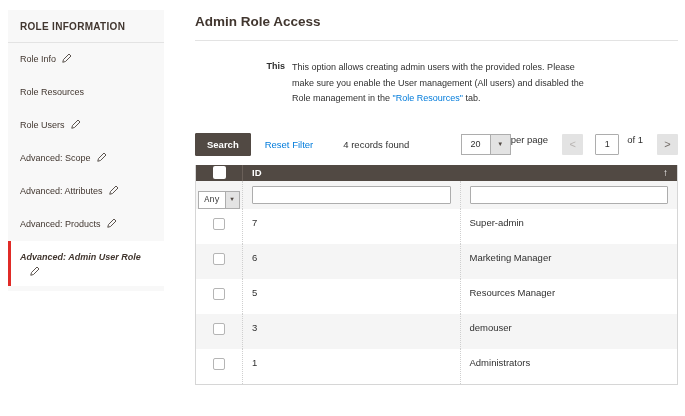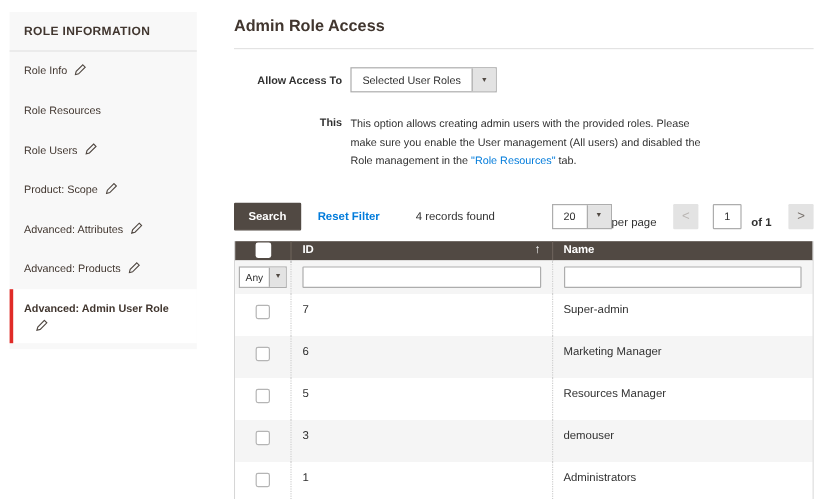--- a/index.html
+++ b/index.html
@@ -13,21 +13,21 @@
 
   
   .sidebar{position:absolute;left:8px;top:10px;width:156px;background:var(--sidebar-bg);padding-bottom:5px;}
   .sidebar-title{font-size:10px;font-weight:bold;letter-spacing:.3px;color:var(--text-dark);
     padding:11px 12px 10px;border-bottom:1px solid var(--border-light);}
   .nav-item{padding:10px 4px 10px 12px;font-size:9px;line-height:13px;color:var(--text-dark);cursor:pointer;}
   .nav-label{white-space:nowrap;}
   .edit-icon{display:inline-block;margin-left:6px;color:var(--dark-brown);vertical-align:-1px;}
   .edit-icon svg{display:block;}
   .nav-item.wrap .edit-icon{display:block;margin-left:10px;margin-top:2px;}
-  .nav-item.active{background:#fff;border-left:3px solid var(--accent-red);padding-left:9px;font-weight:bold;}
+  .nav-item.active{background:#fff;border-left:3px solid var(--accent-red);padding-left:9px;font-weight:bold;font-style:italic;}
 
   
   .main{position:absolute;left:195px;top:14px;width:483px;}
   .page-title{font-size:13.5px;font-weight:bold;color:var(--text-dark);
     padding-bottom:11px;border-bottom:1px solid var(--border-light);}
 
   .form-row{display:flex;margin-top:15px;}
   .form-row .lbl{width:90px;flex:0 0 90px;text-align:right;font-size:9px;font-weight:bold;color:var(--text-body);padding-top:6px;}
   .form-row .ctl{margin-left:7px;}
   .form-row.note-row{margin-top:19px;}
@@ -41,45 +41,45 @@
   .mselect.small .val{padding:0 5px;font-size:8.5px;}
   .mselect.small .caret{width:14px;}
 
   .note-text{width:302px;font-size:9px;line-height:15.5px;color:var(--text-body);margin-left:7px;}
   .note-text a{color:var(--link-blue);text-decoration:none;cursor:pointer;}
 
   
   .toolbar{display:flex;align-items:center;margin-top:26px;font-size:9.5px;}
   .search-btn{background:var(--dark-brown);border:1px solid var(--dark-brown);color:#fff;font-weight:bold;
     font-size:9.5px;font-family:inherit;padding:5px 11px;border-radius:1px;cursor:pointer;}
-  .reset-link{color:var(--link-blue);font-weight:bold;margin-left:14px;text-decoration:none;font-size:9.5px;cursor:pointer;}
+  .reset-link{color:var(--link-blue);font-weight:normal;margin-left:14px;text-decoration:none;font-size:9.5px;cursor:pointer;}
   .records{margin-left:30px;color:var(--text-body);}
-  .pager{margin-left:auto;display:flex;align-items:flex-end;}
+  .pager{margin-left:auto;display:flex;align-items:flex-start;}
   .per-page-lbl{}
   .pager-btn{width:21px;height:21px;border:none;background:var(--border-light);border-radius:1px;margin-left:14px;
     font-size:11px;line-height:1;cursor:pointer;font-family:inherit;color:#766f6a;padding:0;}
   .pager-btn.disabled{color:#b8b4b1;cursor:default;}
   .page-input{width:24px;height:21px;border:1px solid var(--border-input);border-radius:1px;text-align:center;
     font-size:9px;font-family:inherit;color:var(--text-body);margin-left:12px;}
-  .of-total{margin-left:8px;font-weight:bold;}
+  .of-total{margin-left:8px;}
 
   
   .grid{margin-top:9px;border:1px solid var(--border-mid);border-top:none;}
   .g-row{display:flex;align-items:stretch;}
   .gh{background:var(--dark-brown);color:#fff;height:16px;}
   .gh .g-cell{display:flex;align-items:center;font-size:9.5px;font-weight:bold;}
   .g-cell{padding:0 9px;}
   .c-check{flex:0 0 46px;display:flex;align-items:flex-start;justify-content:center;padding:0;}
   .gh .c-check{align-items:center;}
   .c-id,.c-name{flex:1 1 0;}
   .gh .c-id,.gh .c-name{border-left:1px solid #6a6059;}
   .hdr-checkbox{width:13px;height:13px;background:#fff;border-radius:2px;display:inline-block;cursor:pointer;}
   .sort-arrow{margin-left:auto;font-weight:normal;font-size:10px;}
 
-  .g-filter{background:var(--stripe-gray);height:28px;align-items:center;}
+  .g-filter{background:var(--stripe-gray);height:28px;align-items:flex-end;font-family:Liberation Mono, monospace;}
   .g-filter .c-id,.g-filter .c-name{border-left:1px dotted #cfcfcf;height:100%;display:flex;align-items:center;}
   .filter-input{width:100%;height:18px;border:1px solid var(--border-input);border-radius:1px;background:#fff;
     font-size:9px;font-family:inherit;padding:0 4px;color:var(--text-body);}
 
   .g-data{height:35px;background:#fff;}
   .g-data.alt{background:var(--stripe-gray);}
   .g-data .c-check{padding-top:9px;}
   .g-data .c-id,.g-data .c-name{border-left:1px dotted #cfcfcf;font-size:9.5px;color:var(--text-body);padding-top:8px;}
   .row-checkbox{width:12px;height:12px;background:#fff;border:1px solid #b5b5b5;border-radius:2px;display:inline-block;cursor:pointer;}
 </style>
@@ -96,21 +96,21 @@
   </div>
   <div class="nav-item">
     <span class="nav-label">Role Resources</span>
   </div>
   <div class="nav-item">
     <span class="nav-label">Role Users</span><span class="edit-icon"><svg viewBox="0 0 16 16" width="10" height="10">
           <path d="M11.2 1.6 L14.4 4.8 L5.6 13.6 L1.2 14.8 L2.4 10.4 Z" fill="none" stroke="currentColor" stroke-width="1.5"></path>
         </svg></span>
   </div>
   <div class="nav-item">
-    <span class="nav-label">Product: Scope</span><span class="edit-icon"><svg viewBox="0 0 16 16" width="10" height="10">
+    <span class="nav-label">Advanced: Scope</span><span class="edit-icon"><svg viewBox="0 0 16 16" width="10" height="10">
           <path d="M11.2 1.6 L14.4 4.8 L5.6 13.6 L1.2 14.8 L2.4 10.4 Z" fill="none" stroke="currentColor" stroke-width="1.5"></path>
         </svg></span>
   </div>
   <div class="nav-item">
     <span class="nav-label">Advanced: Attributes</span><span class="edit-icon"><svg viewBox="0 0 16 16" width="10" height="10">
           <path d="M11.2 1.6 L14.4 4.8 L5.6 13.6 L1.2 14.8 L2.4 10.4 Z" fill="none" stroke="currentColor" stroke-width="1.5"></path>
         </svg></span>
   </div>
   <div class="nav-item">
     <span class="nav-label">Advanced: Products</span><span class="edit-icon"><svg viewBox="0 0 16 16" width="10" height="10">
@@ -122,29 +122,20 @@
         <svg viewBox="0 0 16 16" width="10" height="10">
           <path d="M11.2 1.6 L14.4 4.8 L5.6 13.6 L1.2 14.8 L2.4 10.4 Z" fill="none" stroke="currentColor" stroke-width="1.5"></path>
         </svg>
       </span>
   </div>
 </div>
 
 <div class="main">
   <div class="page-title">Admin Role Access</div>
 
-  <div class="form-row">
-    <div class="lbl">Allow Access To</div>
-    <div class="ctl">
-      <div class="mselect">
-        <span class="val">Selected User Roles</span>
-        <span class="caret">▼</span>
-      </div>
-    </div>
-  </div>
 
   <div class="form-row note-row">
     <div class="lbl">This</div>
     <div class="note-text"><span>This option allows creating admin users with the provided roles. Please make sure you enable the User management (All users) and disabled the Role management in the </span><a>"Role Resources"</a><span> tab.</span></div>
   </div>
 
   <div class="toolbar">
     <button class="search-btn">Search</button>
     <a class="reset-link">Reset Filter</a>
     <span class="records">4 records found</span>
@@ -164,23 +155,20 @@
 
   <div class="grid">
     <div class="g-row gh">
       <div class="g-cell c-check">
           <span class="hdr-checkbox"></span>
         </div>
       <div class="g-cell c-id">
         <span>ID</span>
         <span class="sort-arrow">↑</span>
       </div>
-      <div class="g-cell c-name">
-        <span>Name</span>
-      </div>
     </div>
 
     <div class="g-row g-filter">
       <div class="g-cell c-check">
         <div class="mselect small">
           <span class="val">Any</span>
           <span class="caret">▼</span>
         </div>
       </div>
       <div class="g-cell c-id">

